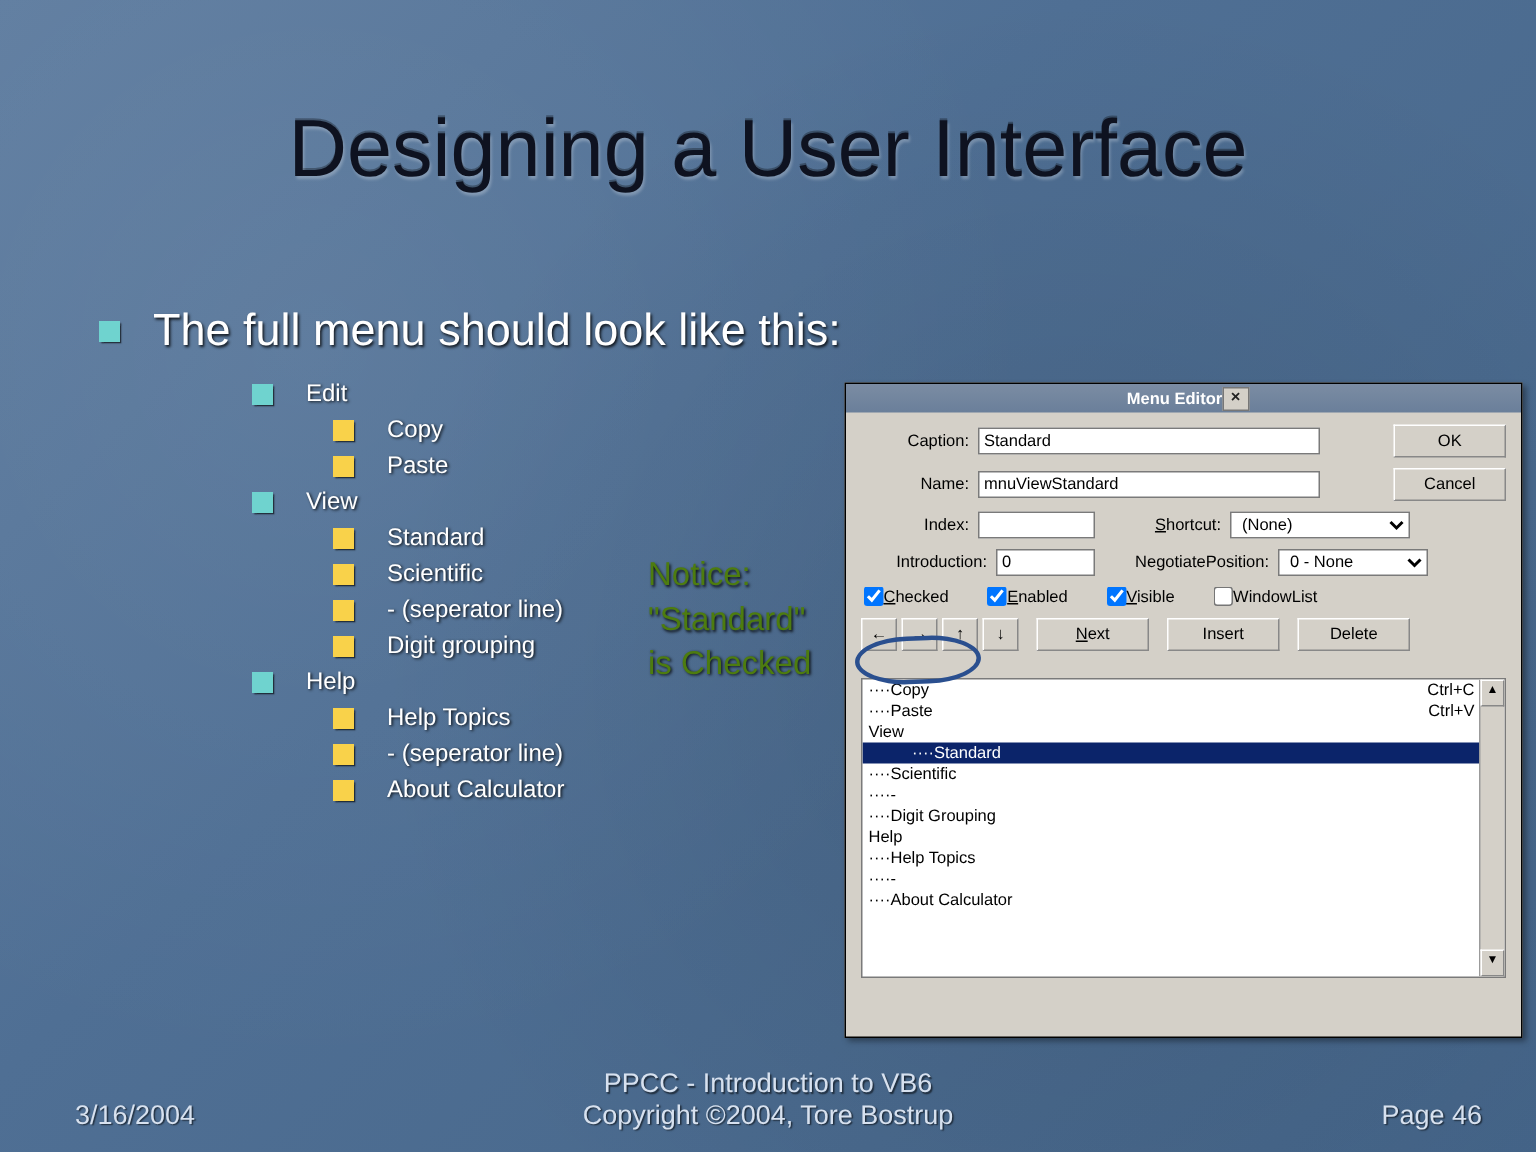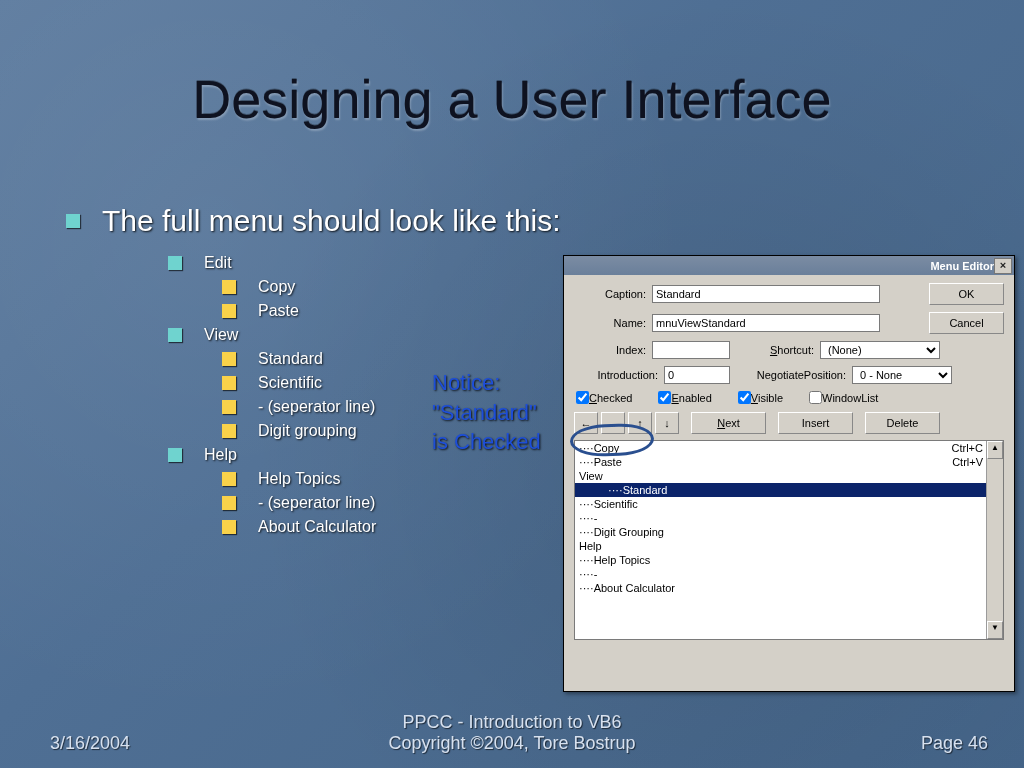--- a/index.html
+++ b/index.html
@@ -23,37 +23,37 @@
   .sq.teal  { background:#6fd3cf; }
   .sq.yellow{ background:#f9d24a; }
   .li { display:flex; align-items:center; gap:22px; margin:6px 0;
         text-shadow:1px 1px 2px rgba(0,0,0,.85); }
   .li .txt { font-size:16px; }
   .lvl1 { margin-left:66px; }
   .lvl1 .txt{ font-size:30px; }
   .lvl2 { margin-left:168px; }
   .lvl3 { margin-left:222px; }
   .notice {
-    position:absolute; left:432px; top:368px; font-size:22px; color:#1d4ed8;
+    position:absolute; left:432px; top:368px; font-size:22px; color:#4d7c0f;
     text-shadow:1px 1px 2px rgba(0,0,0,.85); line-height:1.35;
   }
   .footer { position:absolute; bottom:14px; left:0; right:0; font-size:18px; color:#d7e1ef; text-shadow:1px 1px 1px rgba(0,0,0,.6); }
   .footer .l { position:absolute; left:50px; bottom:0; }
   .footer .c { width:100%; text-align:center; }
   .footer .r { position:absolute; right:36px; bottom:0; }
 
   
   .win {
     position:absolute; left:563px; top:255px; width:450px; height:435px;
     background:#d4d0c8; border:1px solid #000; font-family:Tahoma, sans-serif;
     font-size:11px; color:#000; box-shadow:2px 2px 4px rgba(0,0,0,.4);
   }
   .titlebar { height:19px; background:linear-gradient(#7b8ca3,#6a7f9a);
     color:#fff; font-weight:bold; display:flex; align-items:center;
-    padding:0 2px 0 8px; justify-content:flex-end; }
+    padding:0 2px 0 8px; justify-content:center; }
   .tb-close { width:16px; height:14px; background:#d4d0c8; border:1px solid #777;
     font-family:Arial; font-size:11px; line-height:12px; text-align:center; color:#222; }
   .pane { padding:8px 10px 6px 10px; }
   .row { display:flex; align-items:center; gap:6px; margin-bottom:7px; }
   .lbl { text-align:right; }
   .w-cap { width:72px; } .w-name{width:72px;} .w-idx{width:72px;} .w-hcp{width:84px;}
   input.txt, select.sel {
     font:11px Tahoma,sans-serif; background:#fff; color:#000;
     border:1px solid #7a7a7a; padding:1px 3px; height:18px; box-sizing:border-box;
   }
@@ -62,21 +62,21 @@
     padding:0; text-align:center; cursor:default; }
   .btn.w { width:75px; }
   .btn.arrow { width:24px; }
   .rcol { margin-left:auto; display:flex; flex-direction:column; gap:6px; }
   .chkrow { display:flex; gap:26px; margin:4px 0 8px 2px; align-items:center; }
   .chk { display:flex; align-items:center; gap:0; }
   .chk input { margin:0; }
   .u { text-decoration:underline; }
   .arrows { display:flex; gap:3px; }
   .midrow { display:flex; align-items:center; gap:12px; margin-top:2px; }
-  .list { margin-top:6px; border:1px solid #7a7a7a; background:#fff; height:198px;
+  .list { margin-top:18px; border:1px solid #7a7a7a; background:#fff; height:198px;
           overflow:hidden; position:relative; font-size:11px; }
   .list .item { padding:1px 4px; display:flex; justify-content:space-between; white-space:pre; }
   .list .item.sel { background:#0b246a; color:#fff;padding-left:33px; }
   .scrollbar { position:absolute; right:0; top:0; bottom:0; width:16px; background:#d4d0c8;
                border-left:1px solid #9b9b9b; }
   .sb-btn { height:16px; background:#d4d0c8; border:1px solid #888;
             border-top-color:#fff; border-left-color:#fff; font-size:8px; text-align:center;
             line-height:12px; }
   .sb-top{position:absolute;top:0;left:0;right:0;} .sb-bot{position:absolute;bottom:0;left:0;right:0;}
   .circ { position:absolute; border:3px solid #2a4f8f; border-radius:50%/60%;

